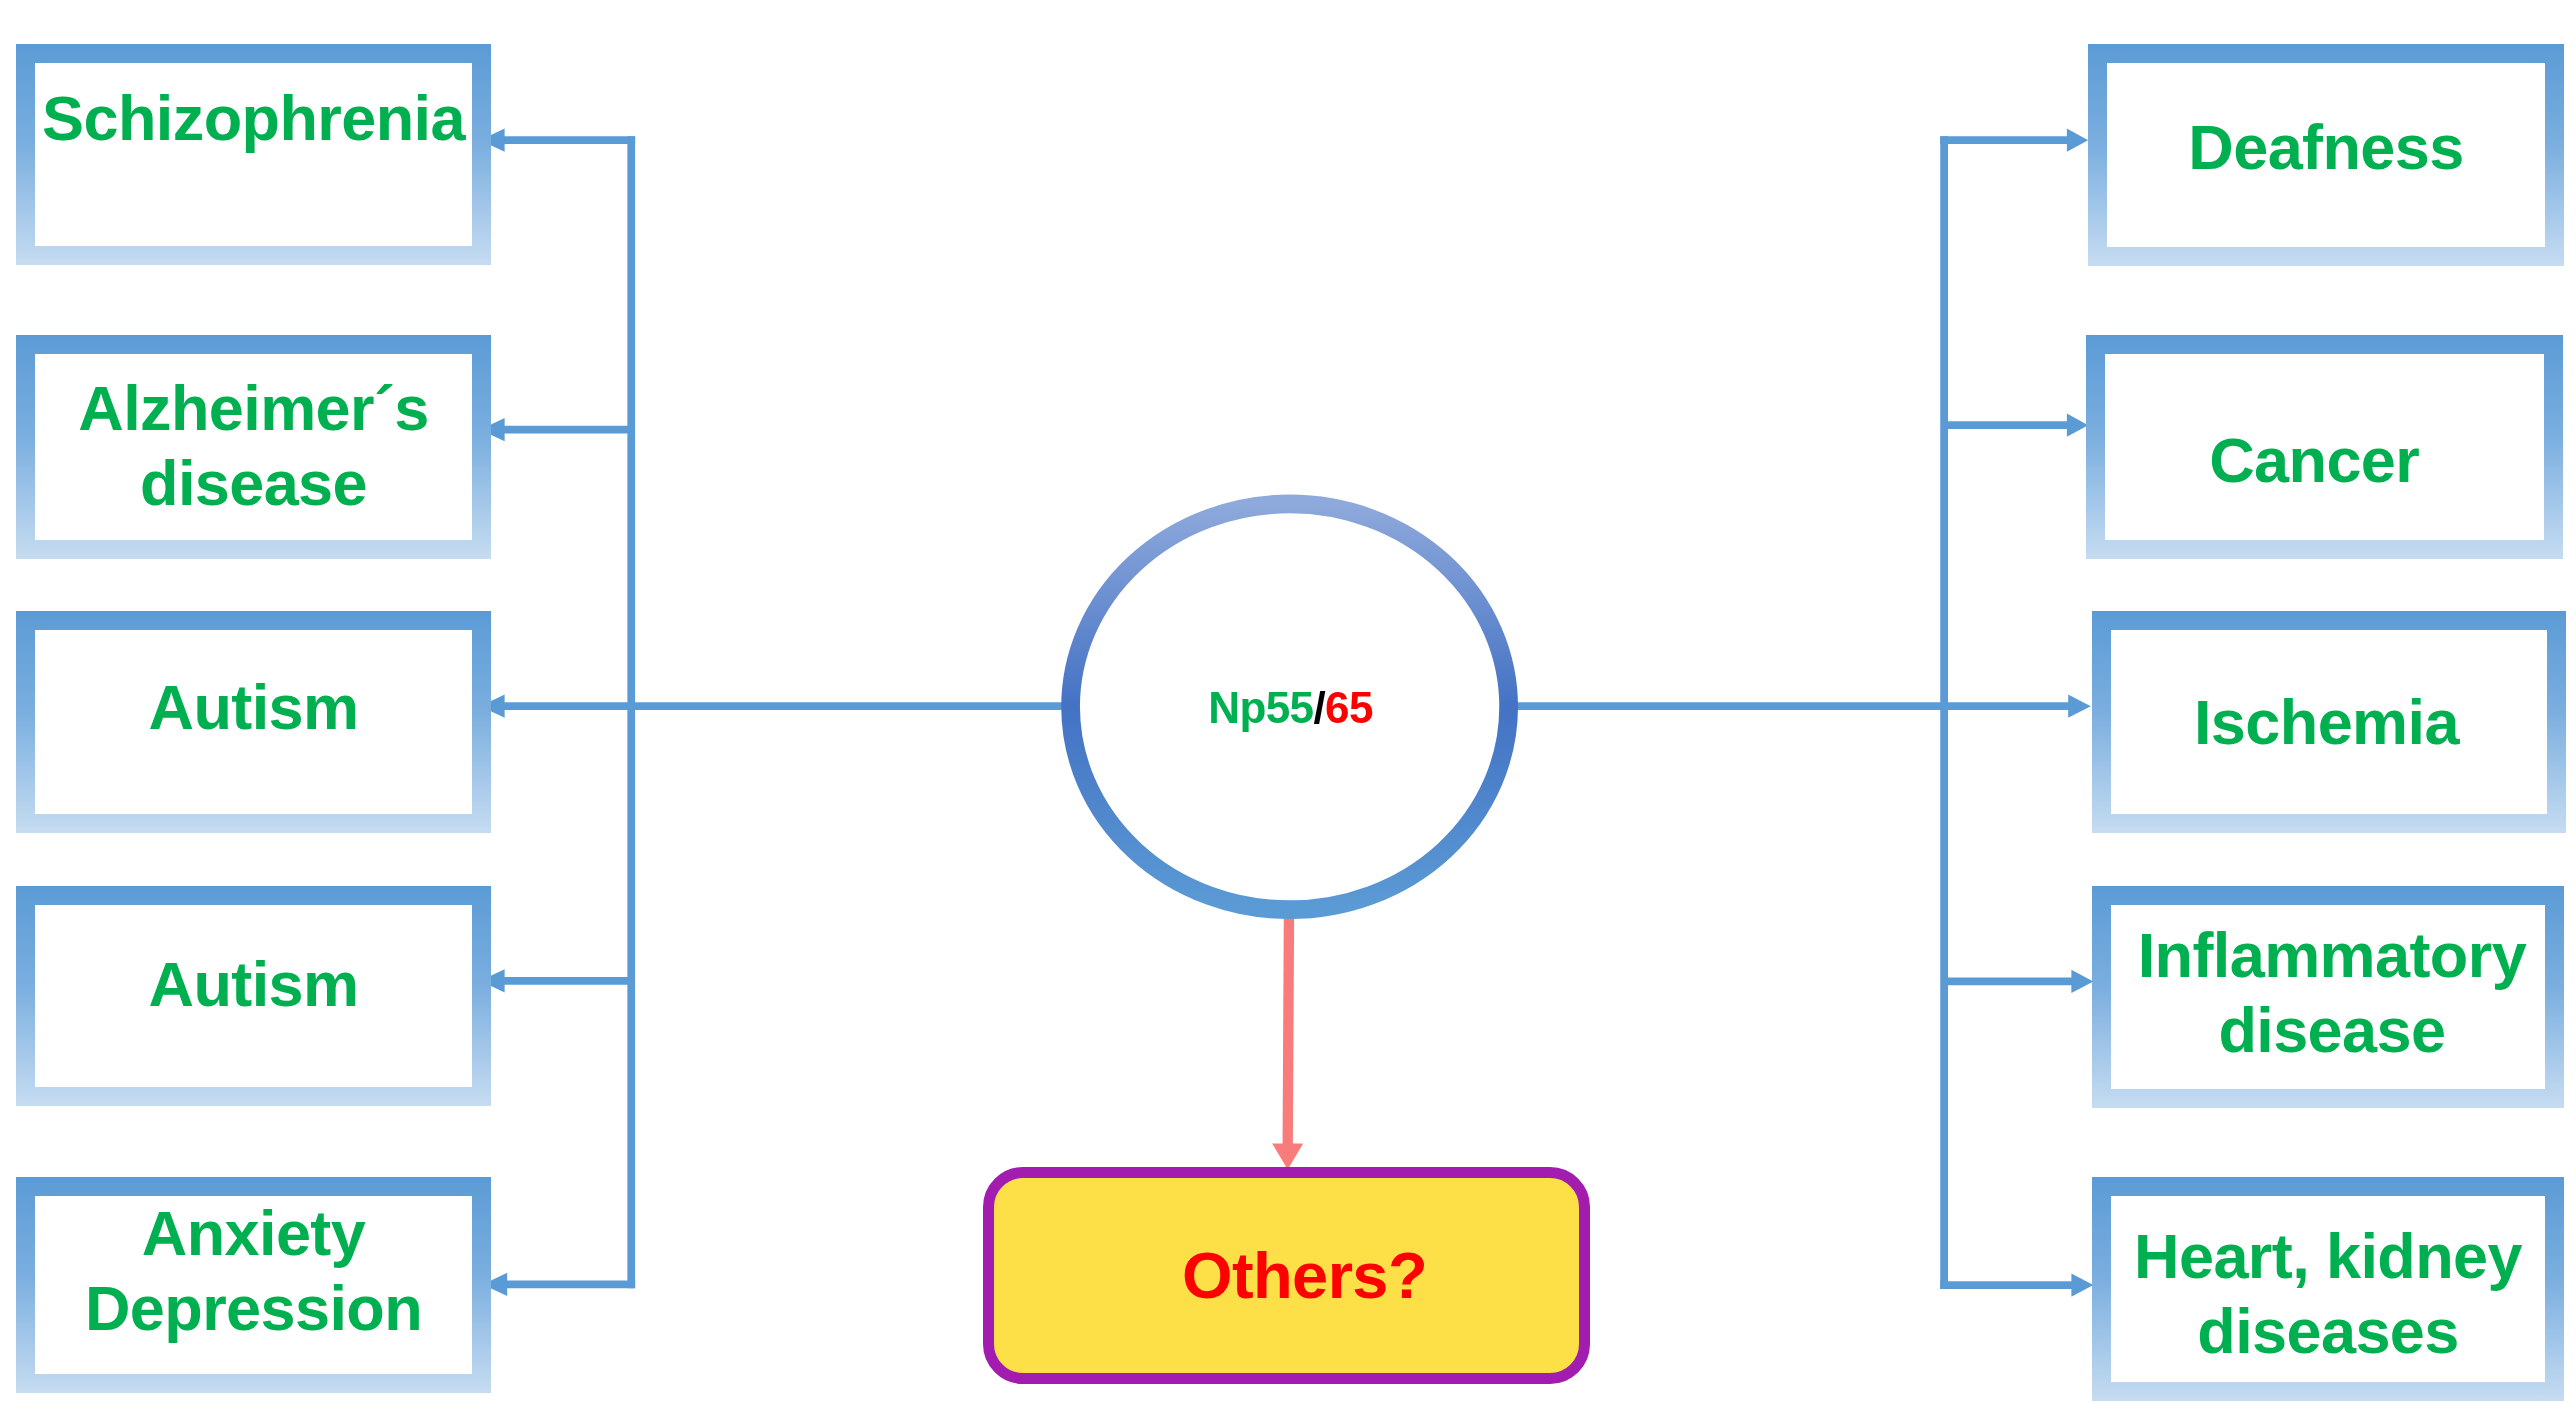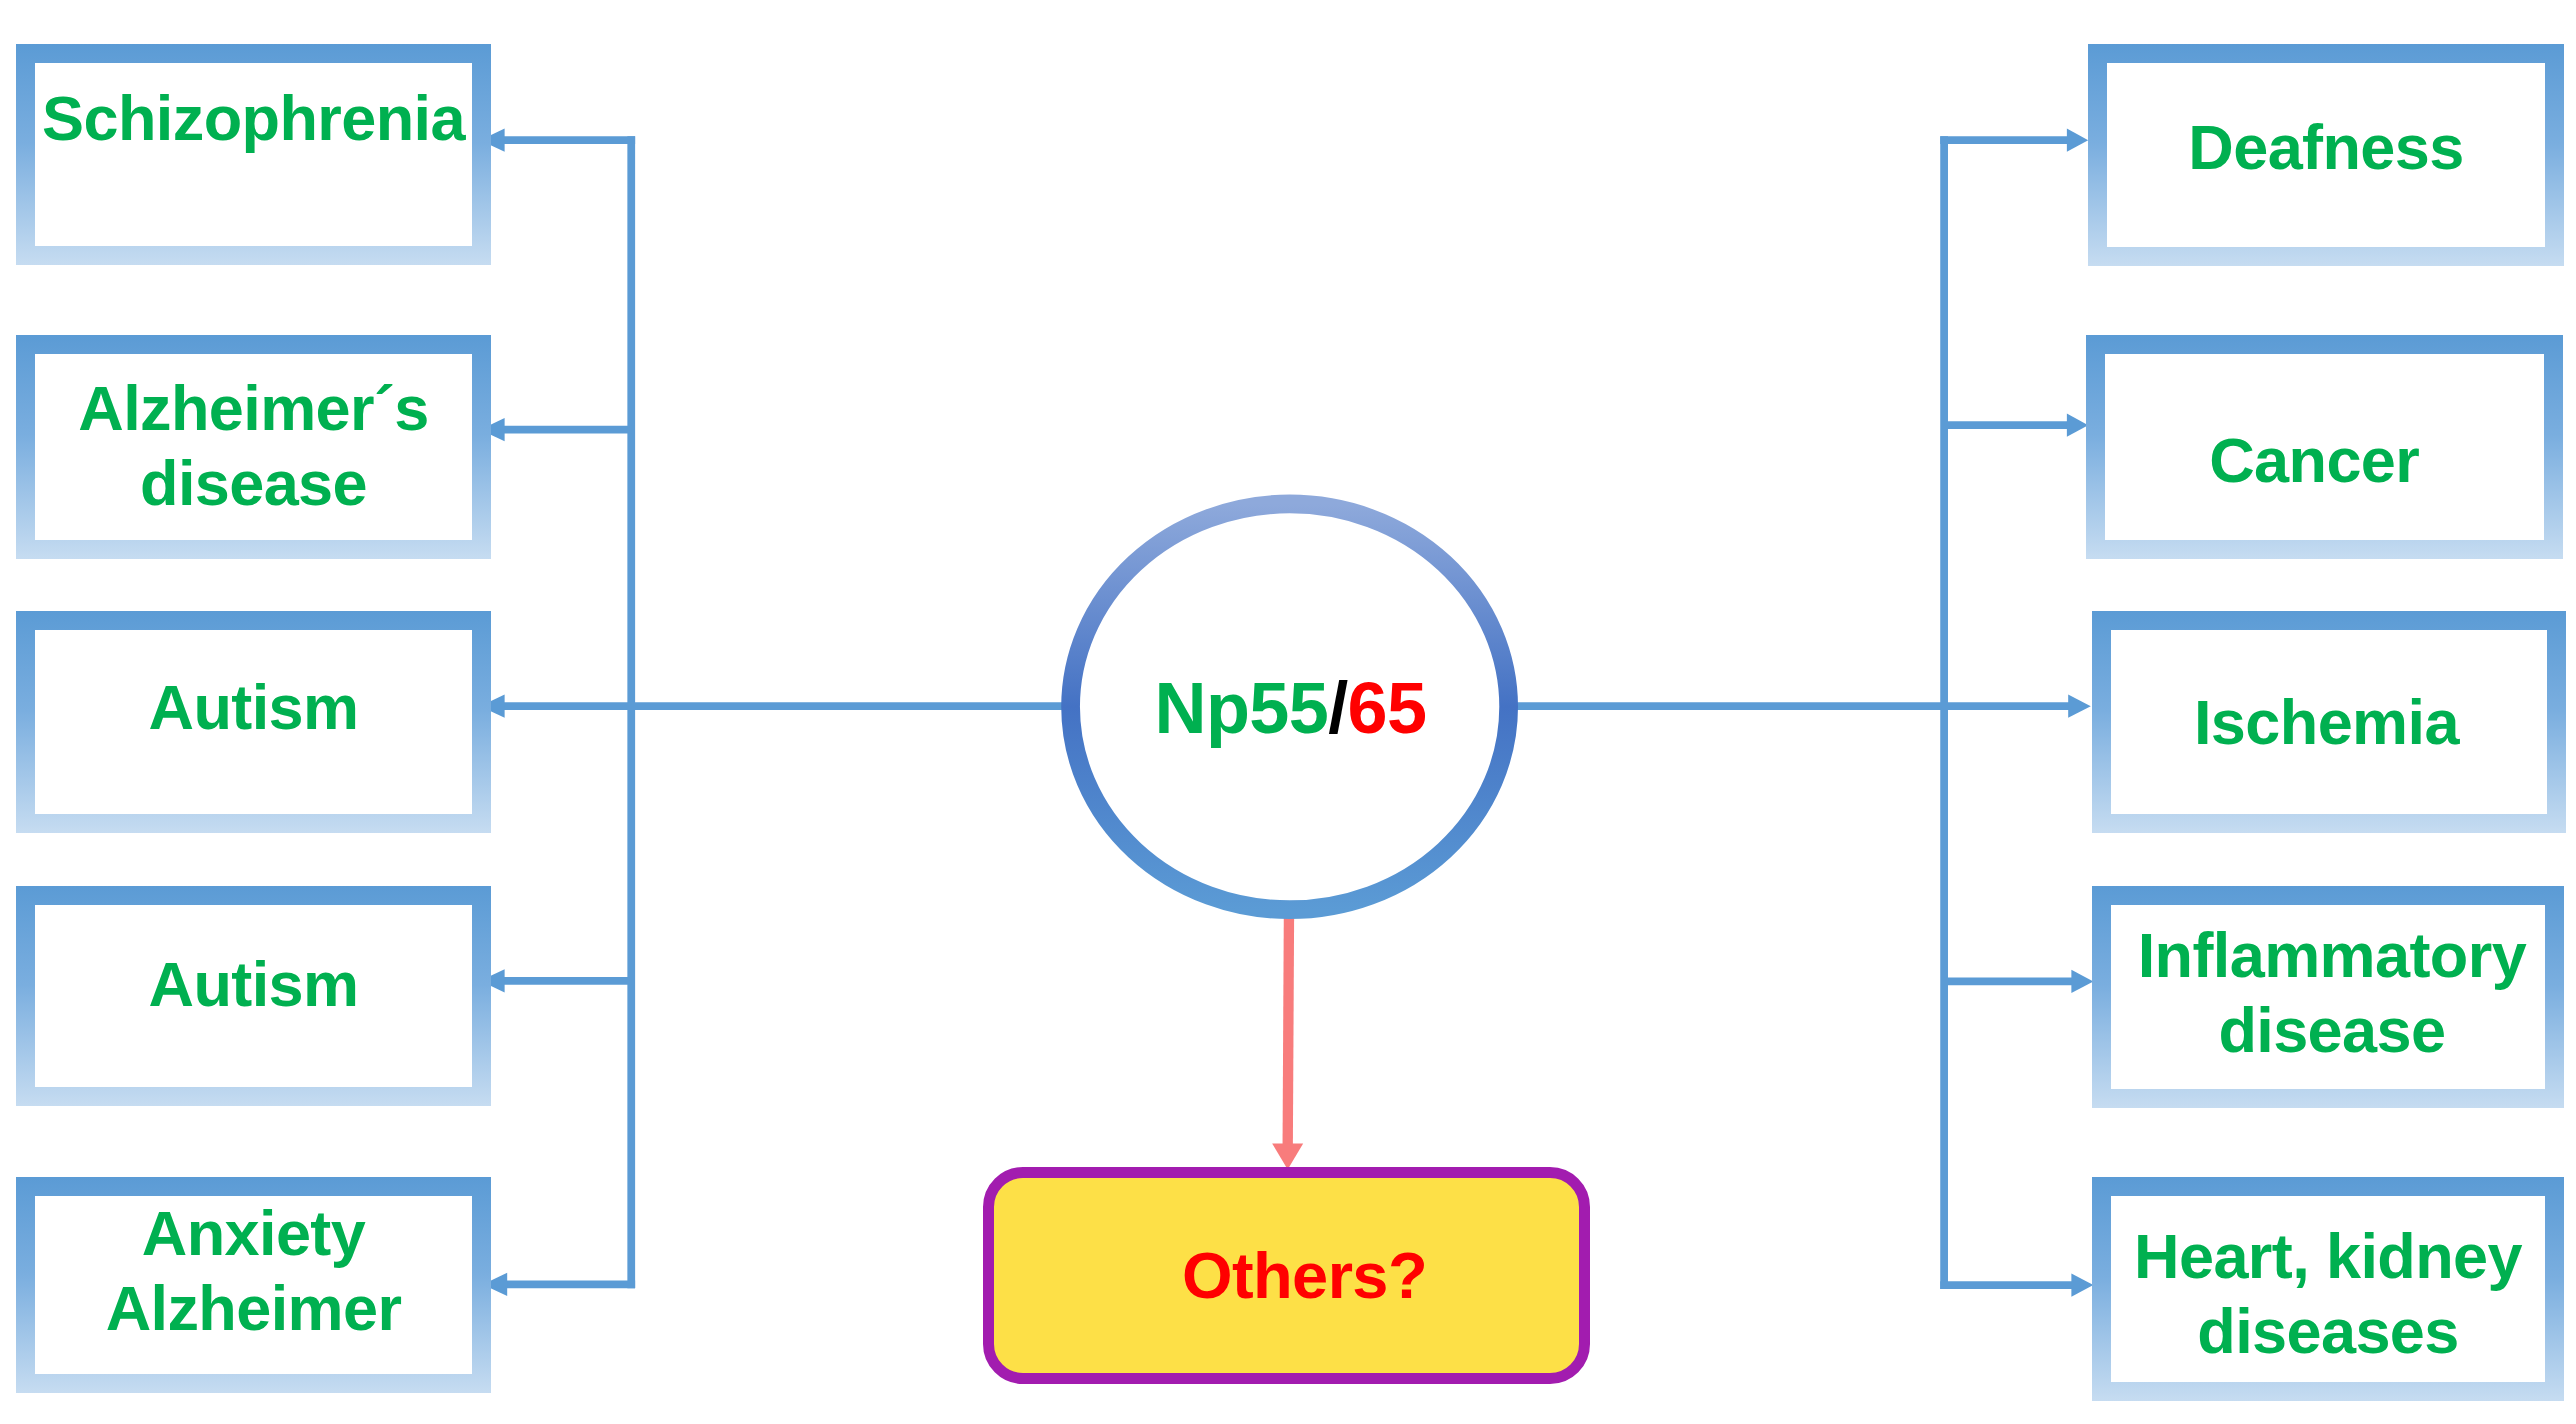--- a/index.html
+++ b/index.html
@@ -15,21 +15,21 @@
     display: flex; flex-direction: column; align-items: center; justify-content: center;
   }
   .node-label {
     color: #00B050; font-weight: bold; font-size: 63px; line-height: 75px;
     text-align: center; white-space: nowrap; letter-spacing: -0.6px;
   }
   .hub {
     position: absolute; left: 1062px; top: 495px; width: 457px; height: 424px;
     display: flex; align-items: center; justify-content: center;
   }
-  .hub-label { font-weight: bold; font-size: 72px; white-space: nowrap; position: relative; top: 1.3px; letter-spacing: -0.6px; }
+  .hub-label { font-weight: bold; font-size: 44px; white-space: nowrap; position: relative; top: 1.3px; letter-spacing: -0.6px; }
   .hub-green { color: #00B050; }
   .hub-slash { color: #000000; }
   .hub-red { color: #FF0000; }
   .others {
     position: absolute; left: 983px; top: 1167px; width: 607px; height: 217px;
     box-sizing: border-box; border: 11px solid #a21caf; border-radius: 40px;
     background: #fde047; display: flex; align-items: center; justify-content: center;
   }
   .others-label { color: #FF0000; font-weight: bold; font-size: 65px; position: relative; left: 18px; letter-spacing: -0.6px; }
 </style>
@@ -97,21 +97,21 @@
   <div class="node-label">disease</div>
 </div>
 <div class="node" style="left:16px; top:611px; width:475px; height:222px;">
   <div class="node-label" style="position:relative; top:-14.2px;">Autism</div>
 </div>
 <div class="node" style="left:16px; top:886px; width:475px; height:220px;">
   <div class="node-label" style="position:relative; top:-11.6px;">Autism</div>
 </div>
 <div class="node" style="left:16px; top:1177px; width:475px; height:216px;">
   <div class="node-label" style="position:relative; top:-14.2px;">Anxiety</div>
-  <div class="node-label" style="position:relative; top:-14.2px;">Alzheimer</div>
+  <div class="node-label" style="position:relative; top:-14.2px;">Depression</div>
 </div>
 
 <div class="node" style="left:2088px; top:44px; width:476px; height:222px;">
   <div class="node-label" style="position:relative; top:-7.8px;">Deafness</div>
 </div>
 <div class="node" style="left:2086px; top:335px; width:477px; height:224px;">
   <div class="node-label" style="position:relative; top:-7.8px; left:-10.3px;margin-top:42px;">Cancer</div>
 </div>
 <div class="node" style="left:2092px; top:611px; width:474px; height:222px;">
   <div class="node-label" style="position:relative; top:0.6px; left:-2.6px;">Ischemia</div>

